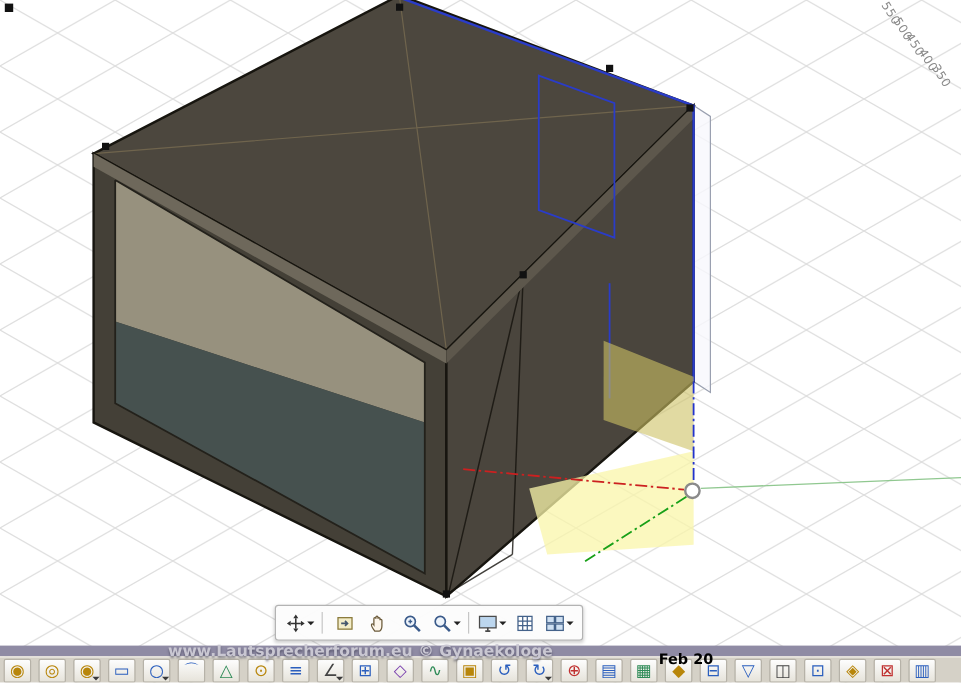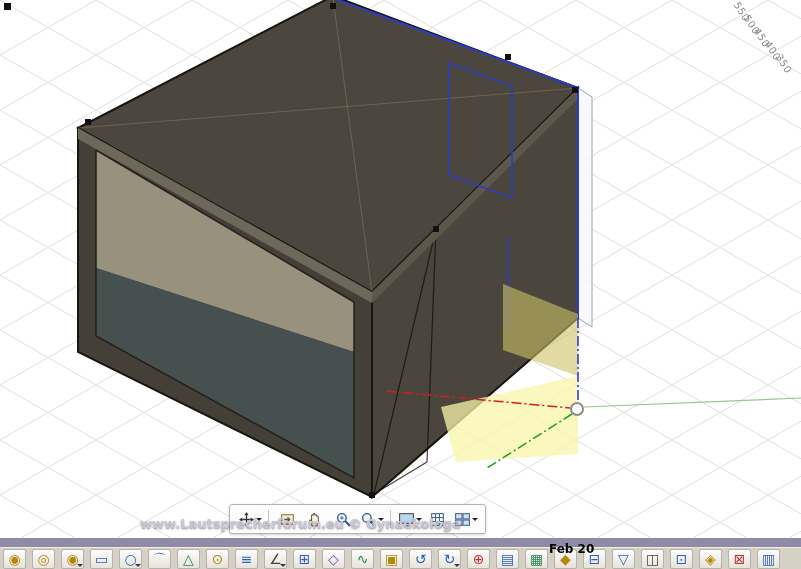--- a/index.html
+++ b/index.html
@@ -32,21 +32,21 @@
   .band{position:absolute;left:0;top:538px;width:801px;height:9px;background:#8f8ba4;}
   .bottom-bar{position:absolute;left:0;top:547px;width:801px;height:22px;background:#d5d1c7;
               border-top:1px solid #efece4;display:flex;align-items:center;gap:6px;
               padding:0 3px;overflow:hidden;box-sizing:border-box;}
   .tool-icon{flex:0 0 auto;width:21px;height:18px;font-size:14px;line-height:18px;text-align:center;
              color:var(--c,#335);background:linear-gradient(#fdfdfd,#e6e3da);
              border:1px solid #b6b2a8;border-radius:2px;position:relative;}
   .tool-icon.has-arrow:after{content:"";position:absolute;right:0px;bottom:0px;
              border:3px solid transparent;border-top-color:#3a3a3a;transform:translateY(2px);}
 
-  .watermark{position:absolute;left:140px;top:516px;font-size:13px;font-weight:bold;
+  .watermark{position:absolute;left:140px;top:536px;font-size:13px;font-weight:bold;
              color:#c9c7d2;text-shadow:0 1px 2px rgba(40,40,60,.55);z-index:6;white-space:nowrap;}
   .wm-date{position:absolute;left:549px;top:542px;font-size:12px;font-weight:bold;
            color:#000000;z-index:6;}
 </style>
 </head>
 <body>
 
 <div class="stage">
 
   <svg class="scene-svg" width="801" height="569" viewBox="0 0 801 569">

